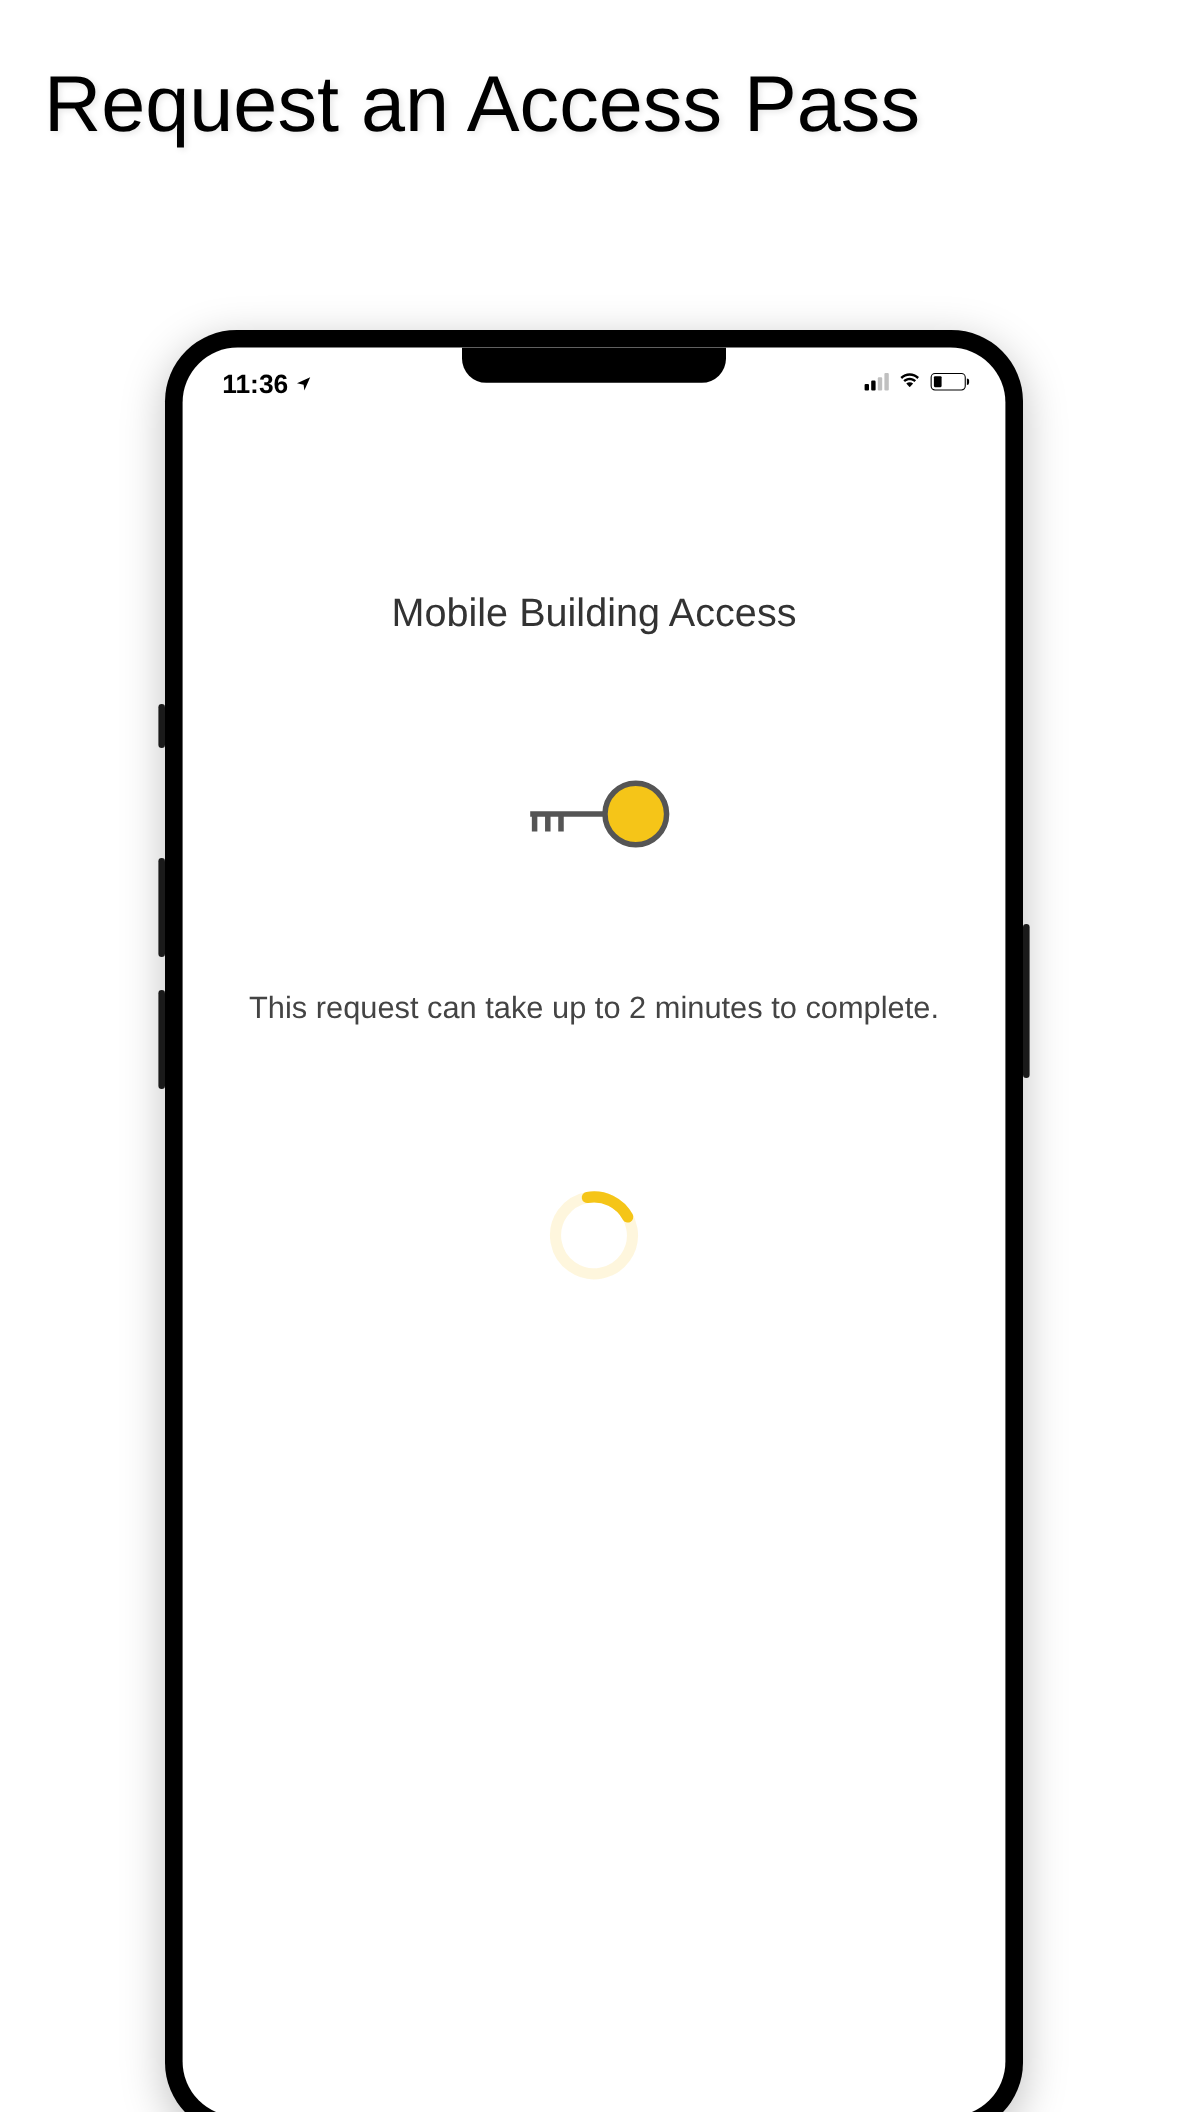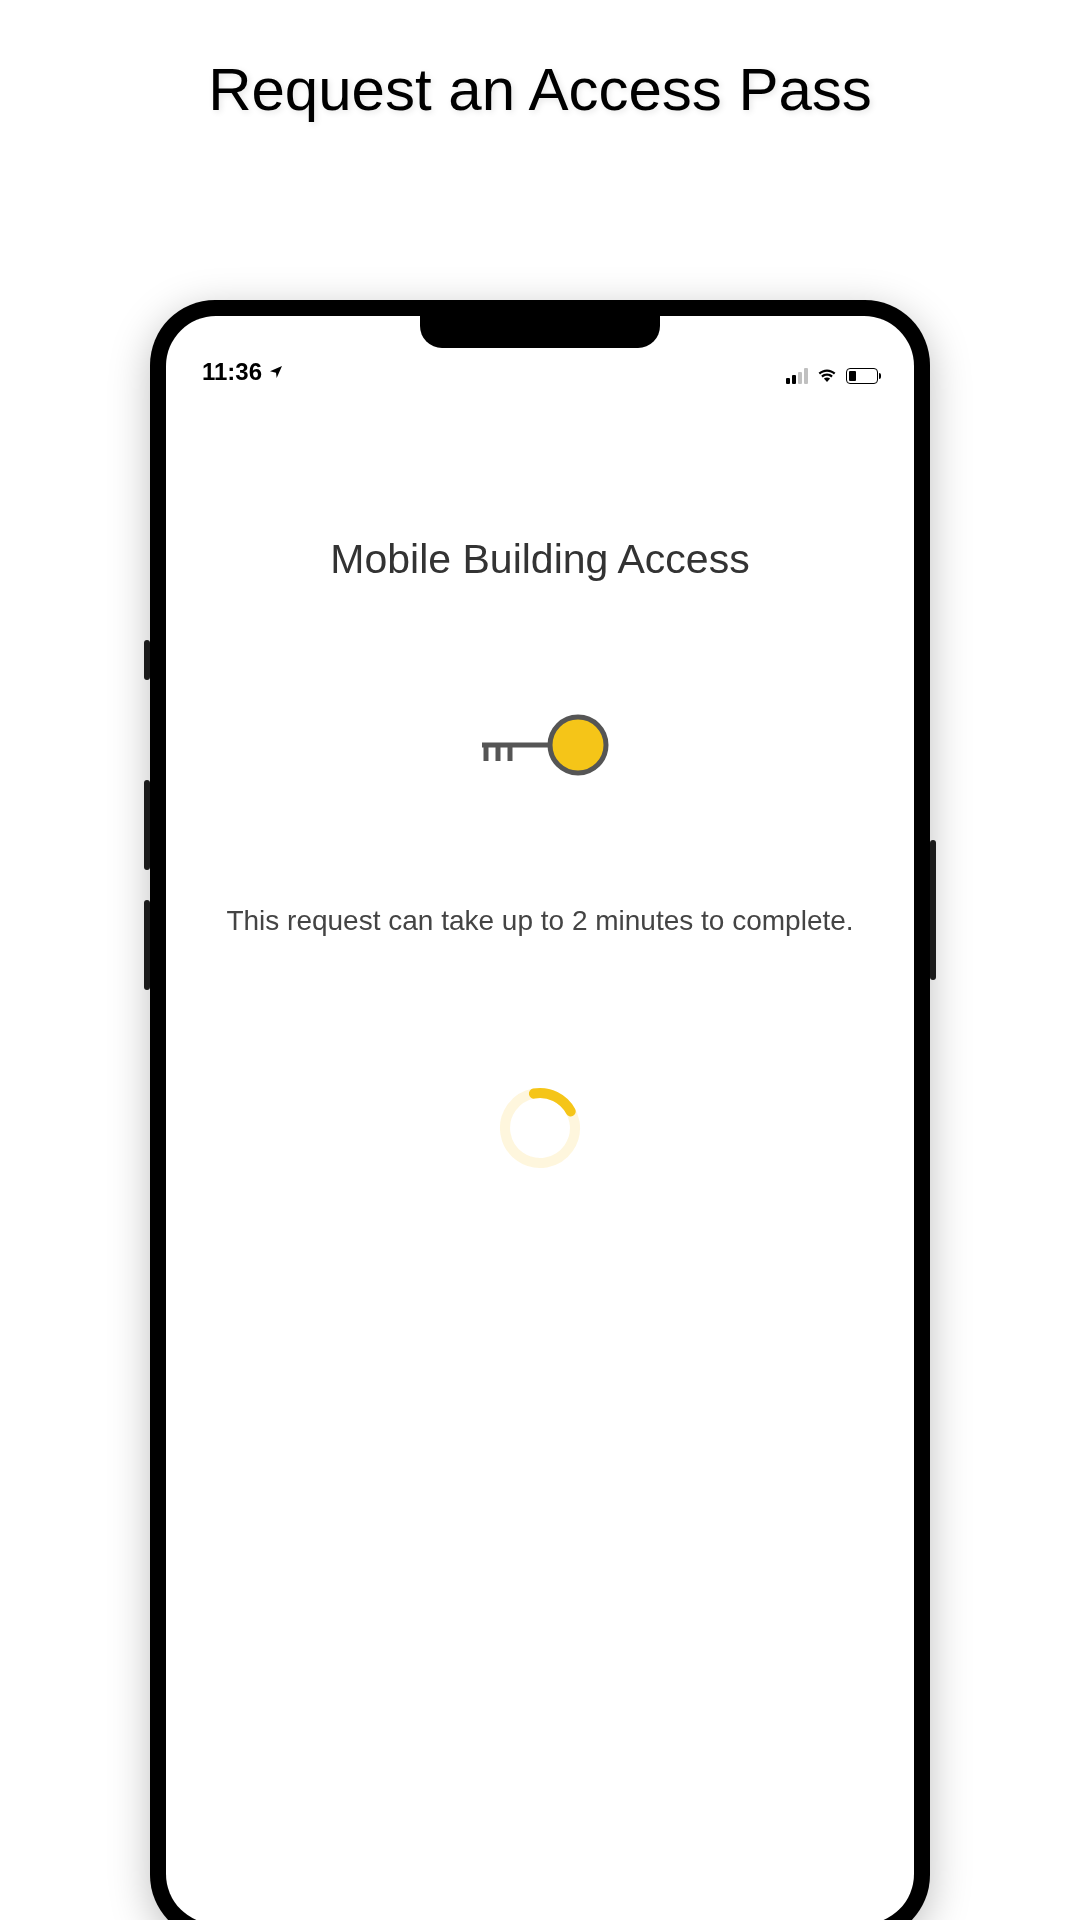--- a/index.html
+++ b/index.html
@@ -9,22 +9,22 @@
     }
     body {
       font-family: -apple-system, BlinkMacSystemFont, 'Segoe UI', Helvetica, Arial, sans-serif;
       background: #ffffff;
       width: 1080px;
       height: 1920px;
       position: relative;
       overflow: hidden;
     }
     .marketing-title {
-      text-align: center;
-      font-size: 60px;
+      text-align: left;
+      font-size: 72px;
       font-weight: 500;
       color: #000;
       padding: 58px 40px 0;
       line-height: 1.05;
       text-shadow: 2px 2px 6px rgba(0,0,0,0.1);
     }
     .phone-frame {
       position: absolute;
       top: 300px;
       left: 50%;
@@ -61,21 +61,21 @@
       width: 240px;
       height: 32px;
       background: #000;
       border-bottom-left-radius: 22px;
       border-bottom-right-radius: 22px;
       z-index: 10;
     }
     .status-bar {
       display: flex;
       justify-content: space-between;
-      align-items: flex-end;
+      align-items: flex-start;
       padding: 20px 36px 0;
       height: 70px;
     }
     .status-left {
       display: flex;
       align-items: center;
       gap: 6px;
       font-size: 24px;
       font-weight: 600;
       color: #000;
@@ -131,21 +131,21 @@
       width: 25%;
       height: 100%;
       background: #000;
       border-radius: 1px;
     }
     .screen-content {
       padding-top: 150px;
       text-align: center;
     }
     .screen-title {
-      font-size: 41px;
+      font-size: 36px;
       font-weight: 400;
       color: #333;
     }
     .key-icon-wrap {
       margin-top: 130px;
       display: flex;
       justify-content: center;
     }
     .status-message {
       margin-top: 128px;

